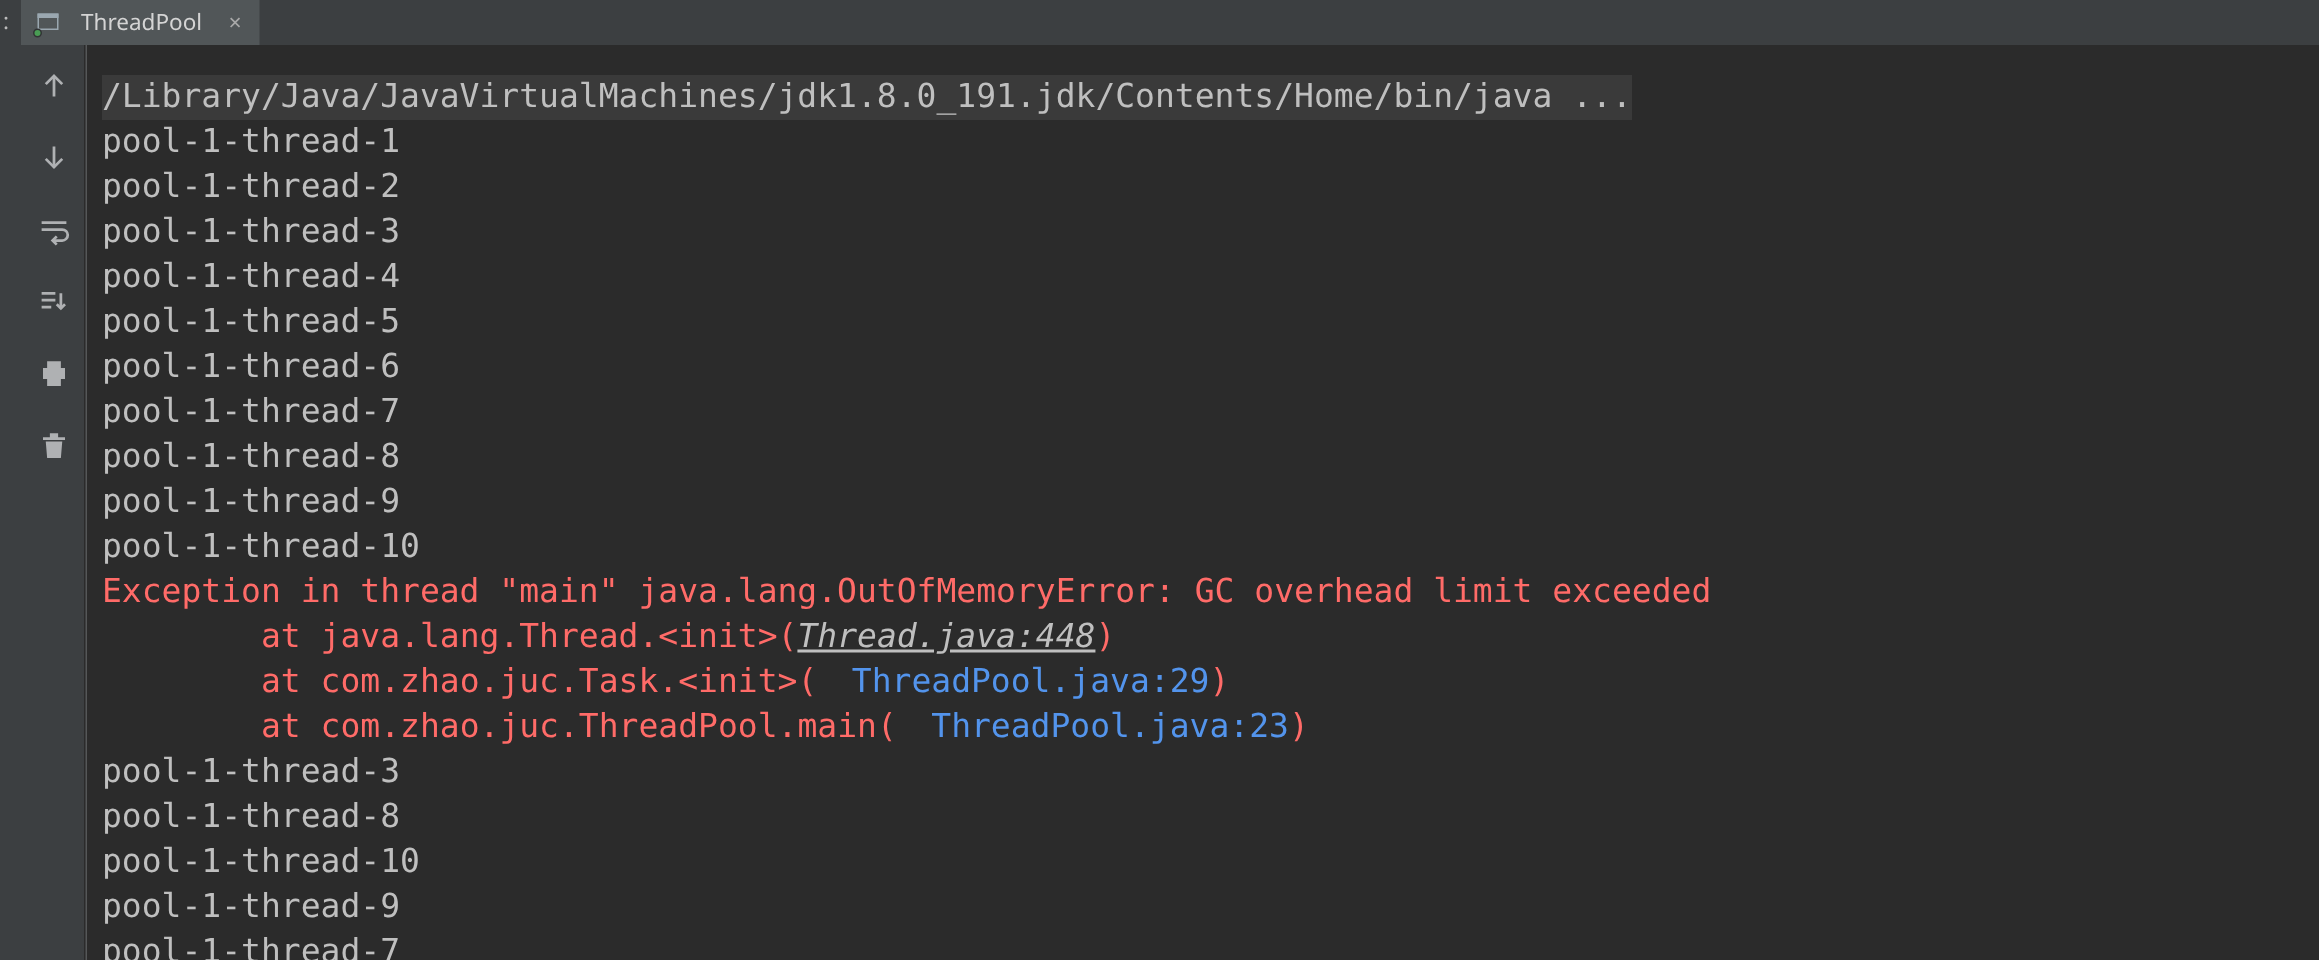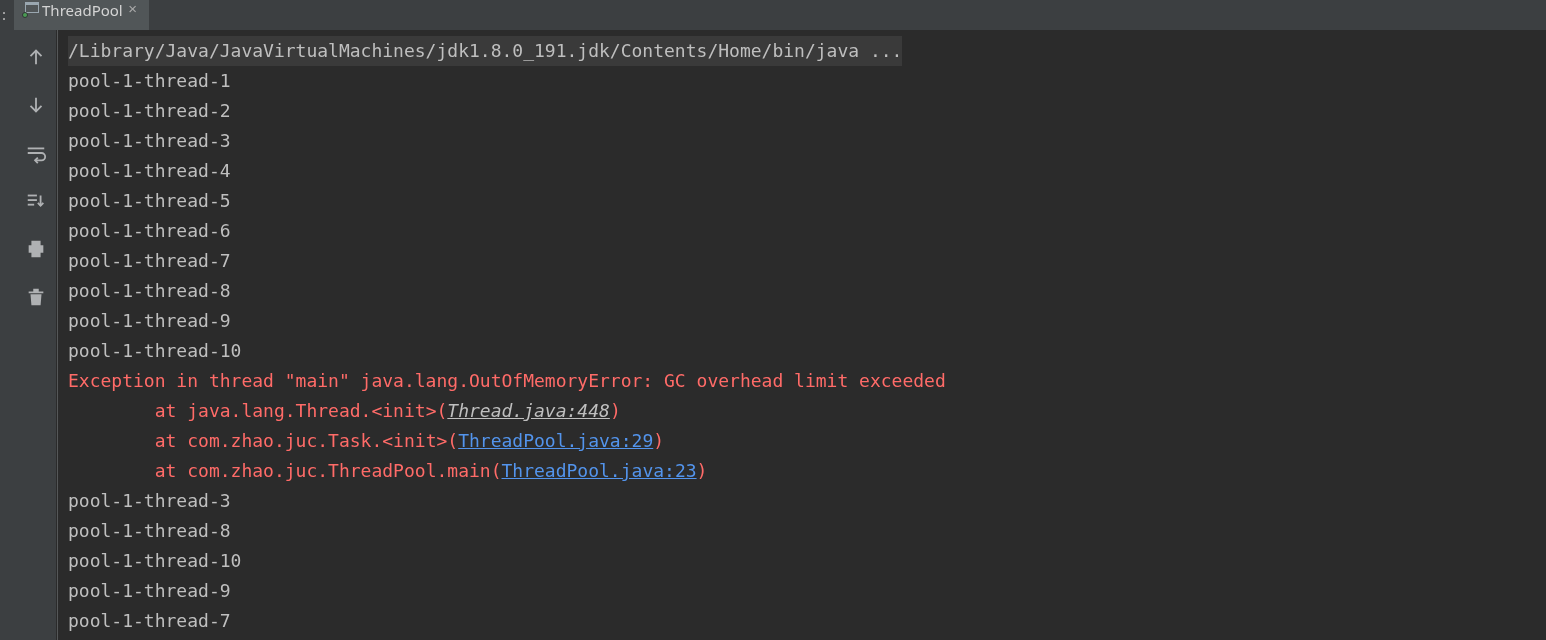--- a/index.html
+++ b/index.html
@@ -4,21 +4,21 @@
 <style>
   * { margin: 0; padding: 0; box-sizing: border-box; }
   html, body { width: 1546px; height: 640px; background:#2b2b2b; overflow:hidden; }
   body { font-family: "Menlo","Consolas","DejaVu Sans Mono",monospace; }
 
   .root { display:flex; flex-direction:column; width:100%; height:100%; }
 
   
   .tabbar { height:30px; background:#3c3f41; display:flex; align-items:flex-end; position:relative; }
   .tabbar-label-left { color:#bbbbbb; font-size:15px; padding:4px 8px 6px 2px; font-family:system-ui,Arial,sans-serif; }
-  .tab { display:flex; align-items:flex-start; gap:2px; height:30px; padding:0 8px 0 10px; background:#515658; position:relative; cursor:pointer;}
+  .tab { display:flex; align-items:center; gap:14px; height:30px; padding:0 8px 0 10px; background:#515658; position:relative; cursor:pointer;}
   .tab::after{ content:""; position:absolute; left:0; right:0; bottom:0; height:2px; background:transparent; }
   .tab.active::after{ background:#4a88c7; height:0; }
   .tab-icon { width:16px; height:16px; position:relative; }
   .tab-icon .box { position:absolute; left:1px; top:2px; width:14px; height:11px; border:1.5px solid #9aa7b0; background:transparent; }
   .tab-icon .bar { position:absolute; left:1px; top:2px; width:14px; height:3px; background:#9aa7b0; }
   .tab-icon .dot { position:absolute; left:-2px; bottom:-2px; width:6px; height:6px; border-radius:50%; background:#499c54; border:1px solid #313335; }
   .tab-title { color:#d4d4d4; font-size:15px; font-family:system-ui,Arial,sans-serif; }
   .tab-close { color:#a9a9a9; font-size:15px; width:16px; text-align:center; font-family:Arial,sans-serif; cursor:pointer;}
 
   
@@ -26,26 +26,26 @@
   .stub { width:16px; background:#3c3f41; }
 
   .toolbar { width:40px; background:#3c3f41; display:flex; flex-direction:column; align-items:center; padding-top:14px; gap:22px;}
   .tool-btn { width:26px; height:26px; display:flex; align-items:center; justify-content:center; color:#afb1b3; cursor:pointer;}
   .tool-btn svg { width:22px; height:22px; stroke:#afb1b3; fill:none; stroke-width:2; }
   .tool-btn.fillable svg { fill:#afb1b3; stroke:none; }
 
   .divider { width:1px; background:#2b2b2b; }
   .divider2 { width:1px; background:#555758; }
 
-  .console { flex:1; overflow:auto; background:#2b2b2b; color:#bfbfbf; font-size:18px; line-height:30px; padding:6px 0 6px 4px; white-space:pre; font-family:"Menlo","Consolas","DejaVu Sans Mono",monospace;}
+  .console { flex:1; overflow:auto; background:#2b2b2b; color:#bfbfbf; font-size:22px; line-height:30px; padding:20px 0 6px 4px; white-space:pre; font-family:"Menlo","Consolas","DejaVu Sans Mono",monospace;}
   .line { padding:0 6px; }
   .cmd { background:#3a3a3a; display:inline-block; }
   .err { color:#ff6b68; }
   .link-muted { color:#bfbfbf; text-decoration:underline; cursor:pointer;font-style:italic; }
-  .link { color:#5394ec; text-decoration:underline; cursor:pointer;}
+  .link { color:#5394ec; cursor:pointer;margin-left:23px;}
   .paren { color:#ff6b68; }
 
   ::-webkit-scrollbar{ width:12px; height:12px; }
   ::-webkit-scrollbar-thumb{ background:#4e5254; border-radius:6px;}
   ::-webkit-scrollbar-track{ background:#2b2b2b; }
 </style>
 </head>
 <body>
 
 <div class="root">

